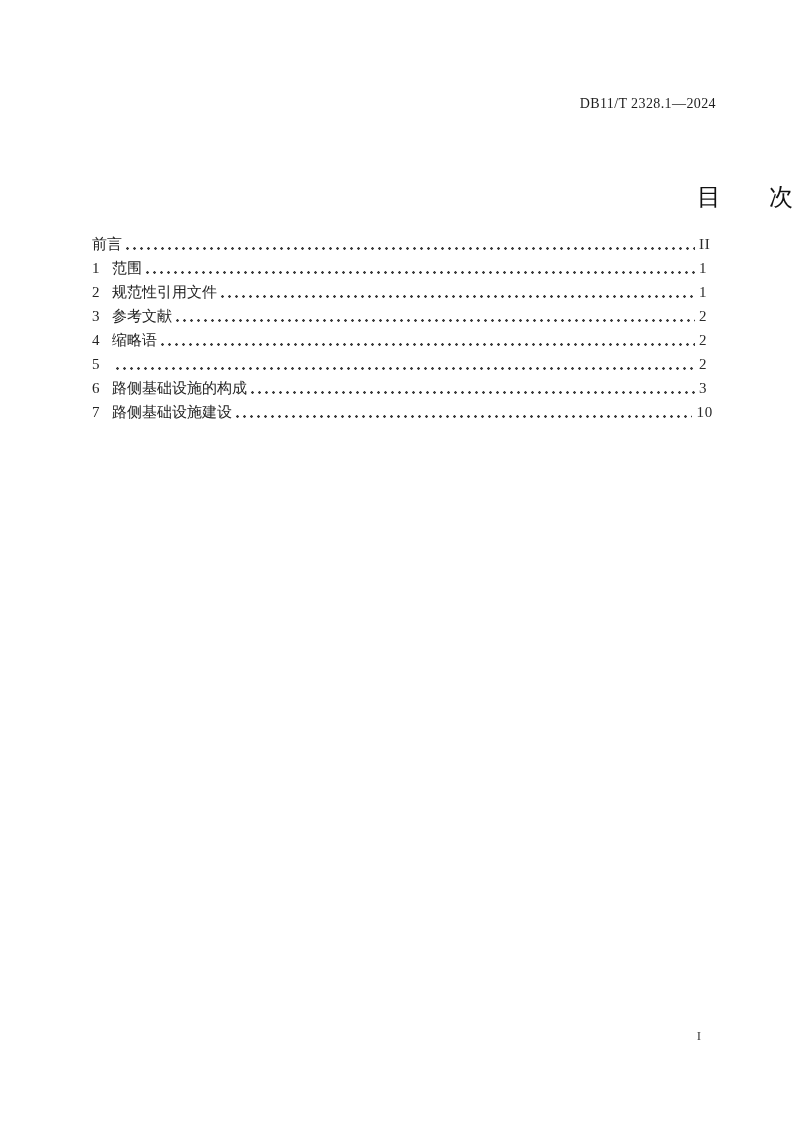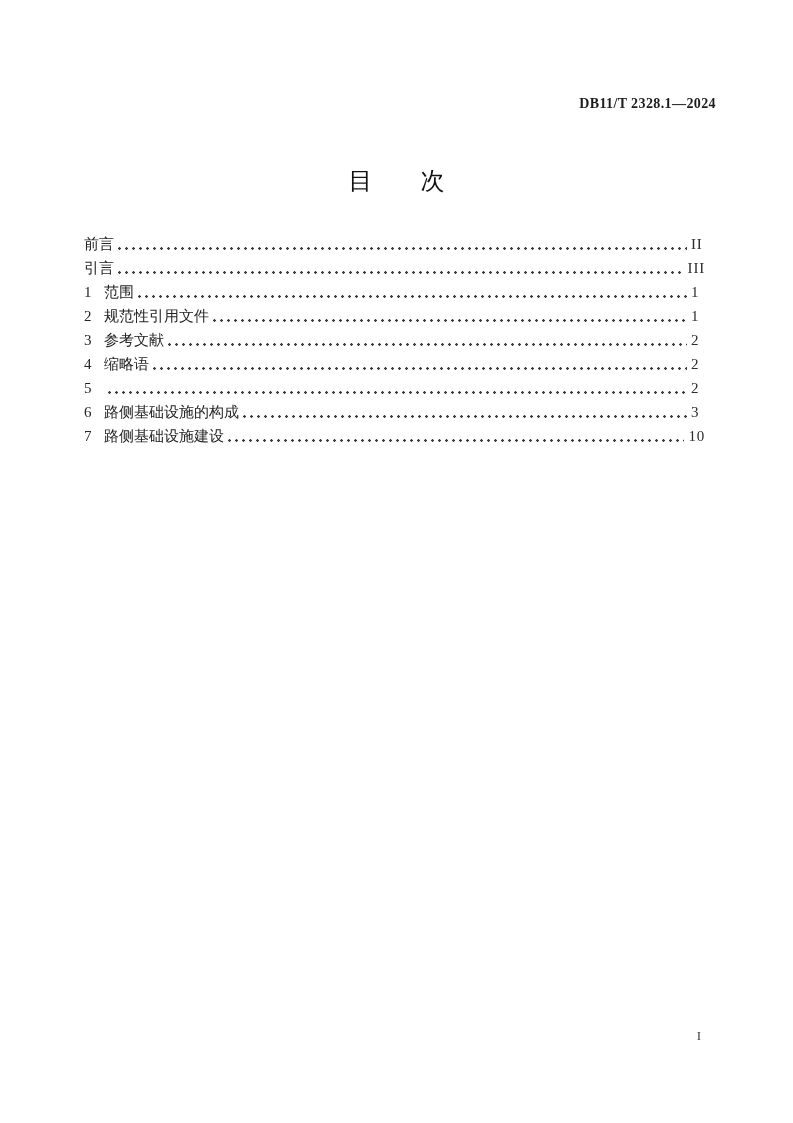--- a/index.html
+++ b/index.html
@@ -17,41 +17,40 @@
     overflow: hidden;
   }
   .doc-code {
     position: absolute;
     top: 96px;
     right: 77px;
     font-size: 14px;
     letter-spacing: 0.4px;
     color: #1d1d1d;
     white-space: nowrap;
-    font-weight: bold;
   }
   .doc-title {
     position: absolute;
-    top: 166px;
+    top: 182px;
     left: 0;
     width: 100%;
     margin: 0;
-    text-align: center;
+    text-align: right;
     font-family: "Liberation Sans", sans-serif;
     font-weight: normal;
     font-size: 24px;
     line-height: 30px;
     color: #111111;
     letter-spacing: 0;
     white-space: pre;
   }
   .toc {
     position: absolute;
     top: 232px;
-    left: 84px;
+    left: 92px;
     width: 621px;
   }
   .toc-row {
     display: flex;
     height: 24px;
     line-height: 24px;
     font-size: 15px;
     color: #242424;
   }
   .toc-num {
@@ -99,25 +98,20 @@
 
   <h1 class="doc-title">目　　次</h1>
 
   <div class="toc">
   <div class="toc-row">
         <span class="toc-label">前言</span>
         <span class="toc-leader"></span>
         <span class="toc-page">II</span>
       </div>
 
-  <div class="toc-row">
-        <span class="toc-label">引言</span>
-        <span class="toc-leader"></span>
-        <span class="toc-page">III</span>
-      </div>
 
   <div class="toc-row">
         <span class="toc-num">1</span>
         <span class="toc-label">范围</span>
         <span class="toc-leader"></span>
         <span class="toc-page">1</span>
       </div>
 
   <div class="toc-row">
         <span class="toc-num">2</span>

